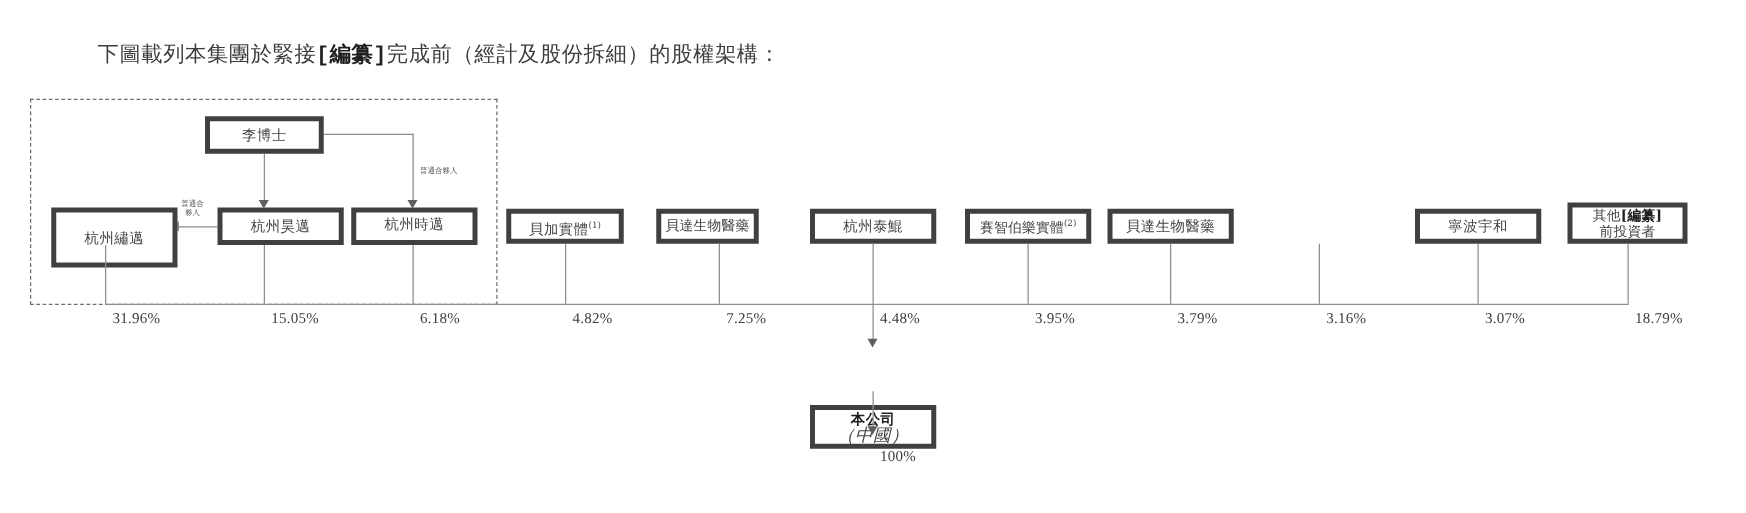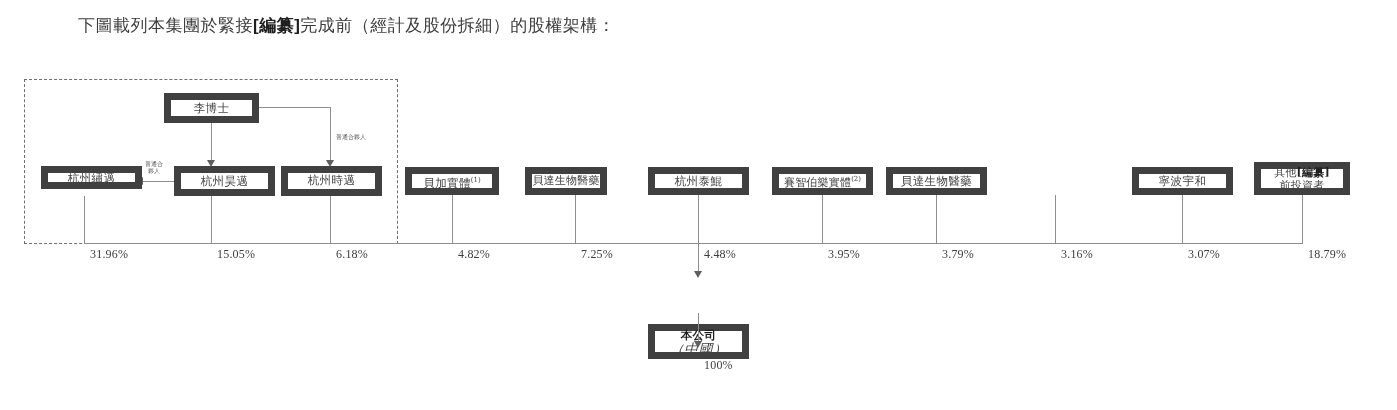--- a/index.html
+++ b/index.html
@@ -16,22 +16,22 @@
     position: relative;
     width: 1397px;
     height: 410px;
     background: #ffffff;
     overflow: hidden;
   }
   
   #heading {
     position: absolute;
     left: 78px;
-    top: 14px;
-    font-family: Liberation Sans, sans-serif;
+    top: 34px;
+    font-family: Liberation Mono, monospace;
     font-size: 17px;
     line-height: 24px;
     color: #3d3d3d;
     white-space: nowrap;
     letter-spacing: 0.5px;
     text-align: right;
   }
   #heading .bold {
     font-weight: bold;
     color: #1f1f1f;
@@ -40,21 +40,21 @@
   #diagram {
     position: absolute;
     left: 0;
     top: 0;
     width: 1397px;
     height: 410px;
   }
   .node {
     position: absolute;
     box-sizing: border-box;
-    border: 7px solid #404040;
+    border: 4px solid #404040;
     background: #ffffff;
     display: flex;
     flex-direction: column;
     align-items: center;
     justify-content: center;
     font-family: "DejaVu Serif", "Liberation Serif", serif;
     font-size: 11.5px;
     line-height: 14px;
     color: #444444;
     text-align: center;
@@ -158,21 +158,21 @@
 
     <div class="hline" style="left:259px; top:107px; width:72px;"></div>
     <div class="vline" style="left:330px; top:107px; height:58px;"></div>
     <div class="arrow-down" style="left:326px; top:160px;"></div>
     <div class="tinylabel" style="left:336px; top:133px;">普通合夥人</div>
 
     <div class="hline" style="left:142px; top:181px; width:32px;"></div>
     <div class="arrow-left" style="left:136px; top:177px;"></div>
     <div class="tinylabel wrap" style="left:143px; top:160px;">普通合夥人</div>
 
-    <div class="node" style="left:41px; top:166px; width:101px; height:23px;">
+    <div class="node" style="left:41px; top:166px; width:101px; height:48px;">
       <span>杭州繡邁</span>
     </div>
     <div class="node" style="left:174px; top:166px; width:101px; height:30px;">
       <span>杭州昊邁</span>
     </div>
     <div class="node" style="left:281px; top:166px; width:101px; height:30px;font-family:Liberation Mono, monospace;">
       <span>杭州時邁</span>
     </div>
 
     <div class="vline" style="left:84px; top:196px; height:47px;"></div>

